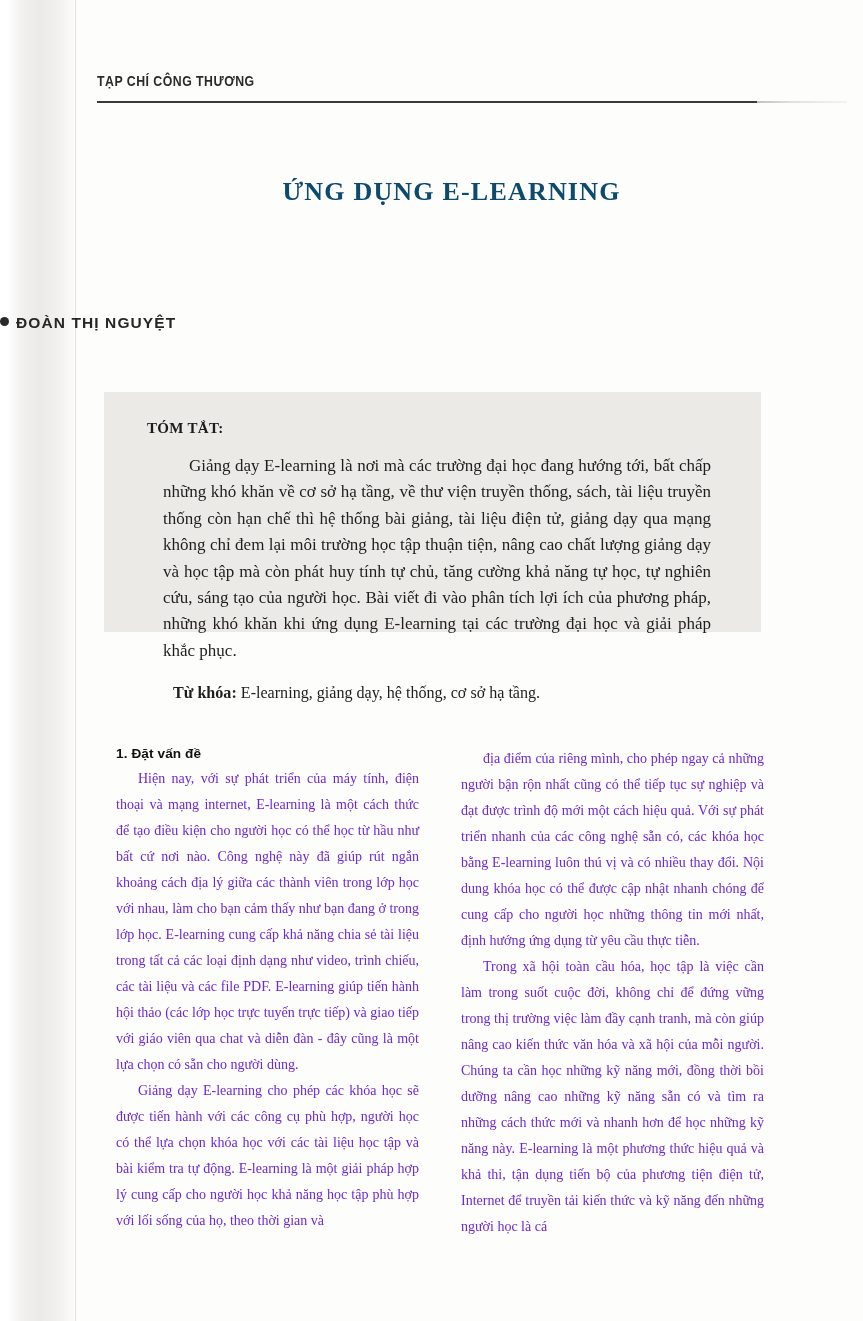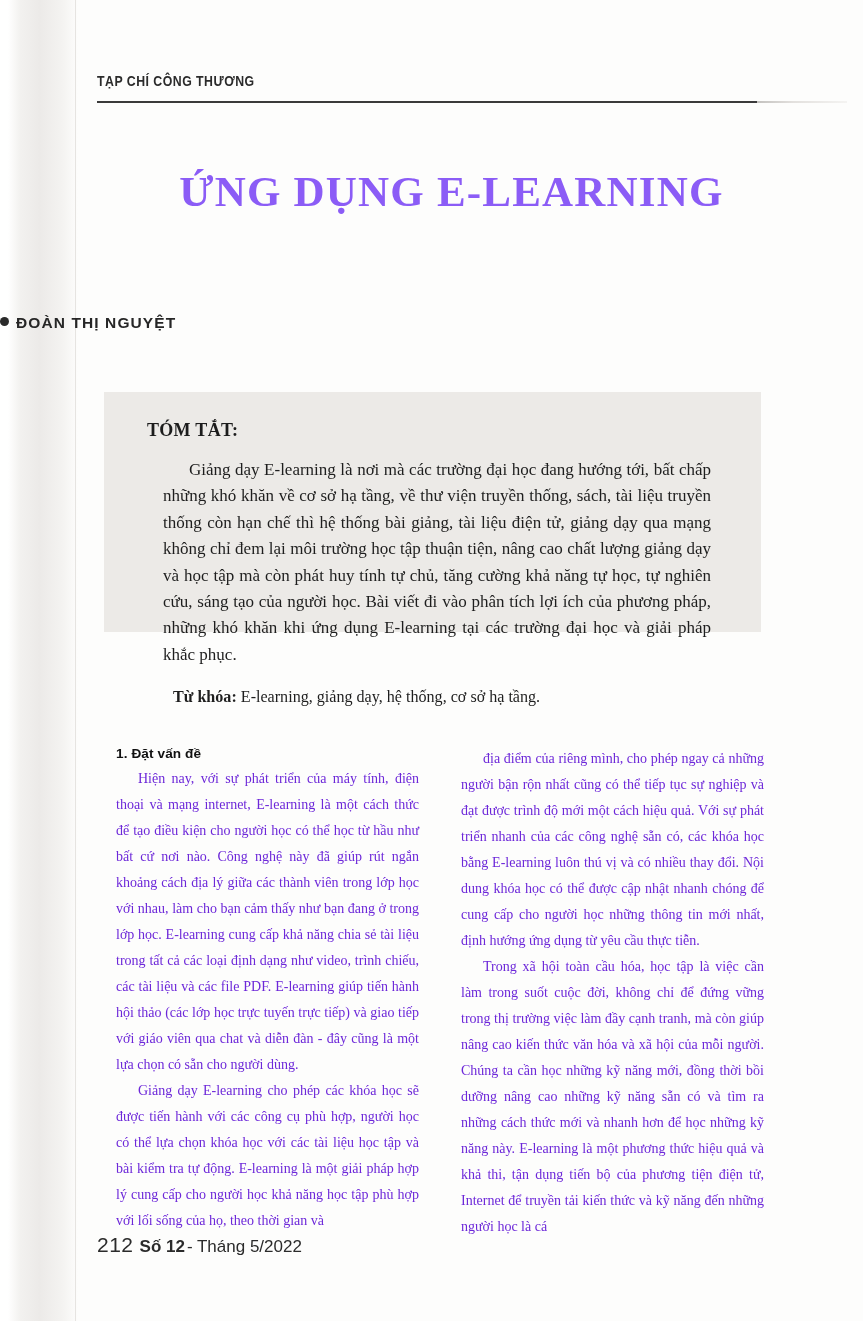--- a/index.html
+++ b/index.html
@@ -91,24 +91,24 @@
   .title-block {
     position: absolute;
     left: 0;
     top: 168px;
     width: 863px;
     text-align: center;
   }
   .title-line {
     font-family: "Liberation Serif", serif;
     font-weight: bold;
-    font-size: 43px;
+    font-size: 26px;
     letter-spacing: 1.2px;
     line-height: 47px;
-    color: #8b5cf6;
+    color: #0c4a6e;
     padding-left: 40px;
   }
 
   
   .author-block {
     position: absolute;
     left: 0;
     top: 313px;
     width: 863px;
     text-align: left;
@@ -140,21 +140,21 @@
     top: 392px;
     width: 657px;
     height: 240px;
     background: #eceae7;
     box-sizing: border-box;
     padding: 28px 34px 20px 43px;
   }
   .abstract-heading {
     font-family: "Liberation Serif", serif;
     font-weight: bold;
-    font-size: 18px;
+    font-size: 15px;
     letter-spacing: .3px;
     margin: 0 0 3px 0;
   }
   .abstract-body {
     font-size: 17px;
     line-height: 26.4px;
     text-align: justify;
     text-justify: inter-word;
     margin: 16px;
     text-indent: 26px;
@@ -263,17 +263,14 @@
       <p class="section-heading">1. Đặt vấn đề</p>
       <p class="body-par">Hiện nay, với sự phát triển của máy tính, điện thoại và mạng internet, E-learning là một cách thức để tạo điều kiện cho người học có thể học từ hầu như bất cứ nơi nào. Công nghệ này đã giúp rút ngắn khoảng cách địa lý giữa các thành viên trong lớp học với nhau, làm cho bạn cảm thấy như bạn đang ở trong lớp học. E-learning cung cấp khả năng chia sẻ tài liệu trong tất cả các loại định dạng như video, trình chiếu, các tài liệu và các file PDF. E-learning giúp tiến hành hội thảo (các lớp học trực tuyến trực tiếp) và giao tiếp với giáo viên qua chat và diễn đàn - đây cũng là một lựa chọn có sẵn cho người dùng.</p>
       <p class="body-par">Giảng dạy E-learning cho phép các khóa học sẽ được tiến hành với các công cụ phù hợp, người học có thể lựa chọn khóa học với các tài liệu học tập và bài kiểm tra tự động. E-learning là một giải pháp hợp lý cung cấp cho người học khả năng học tập phù hợp với lối sống của họ, theo thời gian và</p>
     </div>
     <div class="col">
       <p class="body-par">địa điểm của riêng mình, cho phép ngay cả những người bận rộn nhất cũng có thể tiếp tục sự nghiệp và đạt được trình độ mới một cách hiệu quả. Với sự phát triển nhanh của các công nghệ sẵn có, các khóa học bằng E-learning luôn thú vị và có nhiều thay đổi. Nội dung khóa học có thể được cập nhật nhanh chóng để cung cấp cho người học những thông tin mới nhất, định hướng ứng dụng từ yêu cầu thực tiễn.</p>
       <p class="body-par">Trong xã hội toàn cầu hóa, học tập là việc cần làm trong suốt cuộc đời, không chỉ để đứng vững trong thị trường việc làm đầy cạnh tranh, mà còn giúp nâng cao kiến thức văn hóa và xã hội của mỗi người. Chúng ta cần học những kỹ năng mới, đồng thời bồi dưỡng nâng cao những kỹ năng sẵn có và tìm ra những cách thức mới và nhanh hơn để học những kỹ năng này. E-learning là một phương thức hiệu quả và khả thi, tận dụng tiến bộ của phương tiện điện tử, Internet để truyền tải kiến thức và kỹ năng đến những người học là cá</p>
     </div>
   </div>
 
-  <div class="footer">
-    <span class="folio">212</span><span class="issue">Số 12</span><span class="issue-rest">- Tháng 5/2022</span>
-  </div>
 
 </div>
 
 </body></html>

